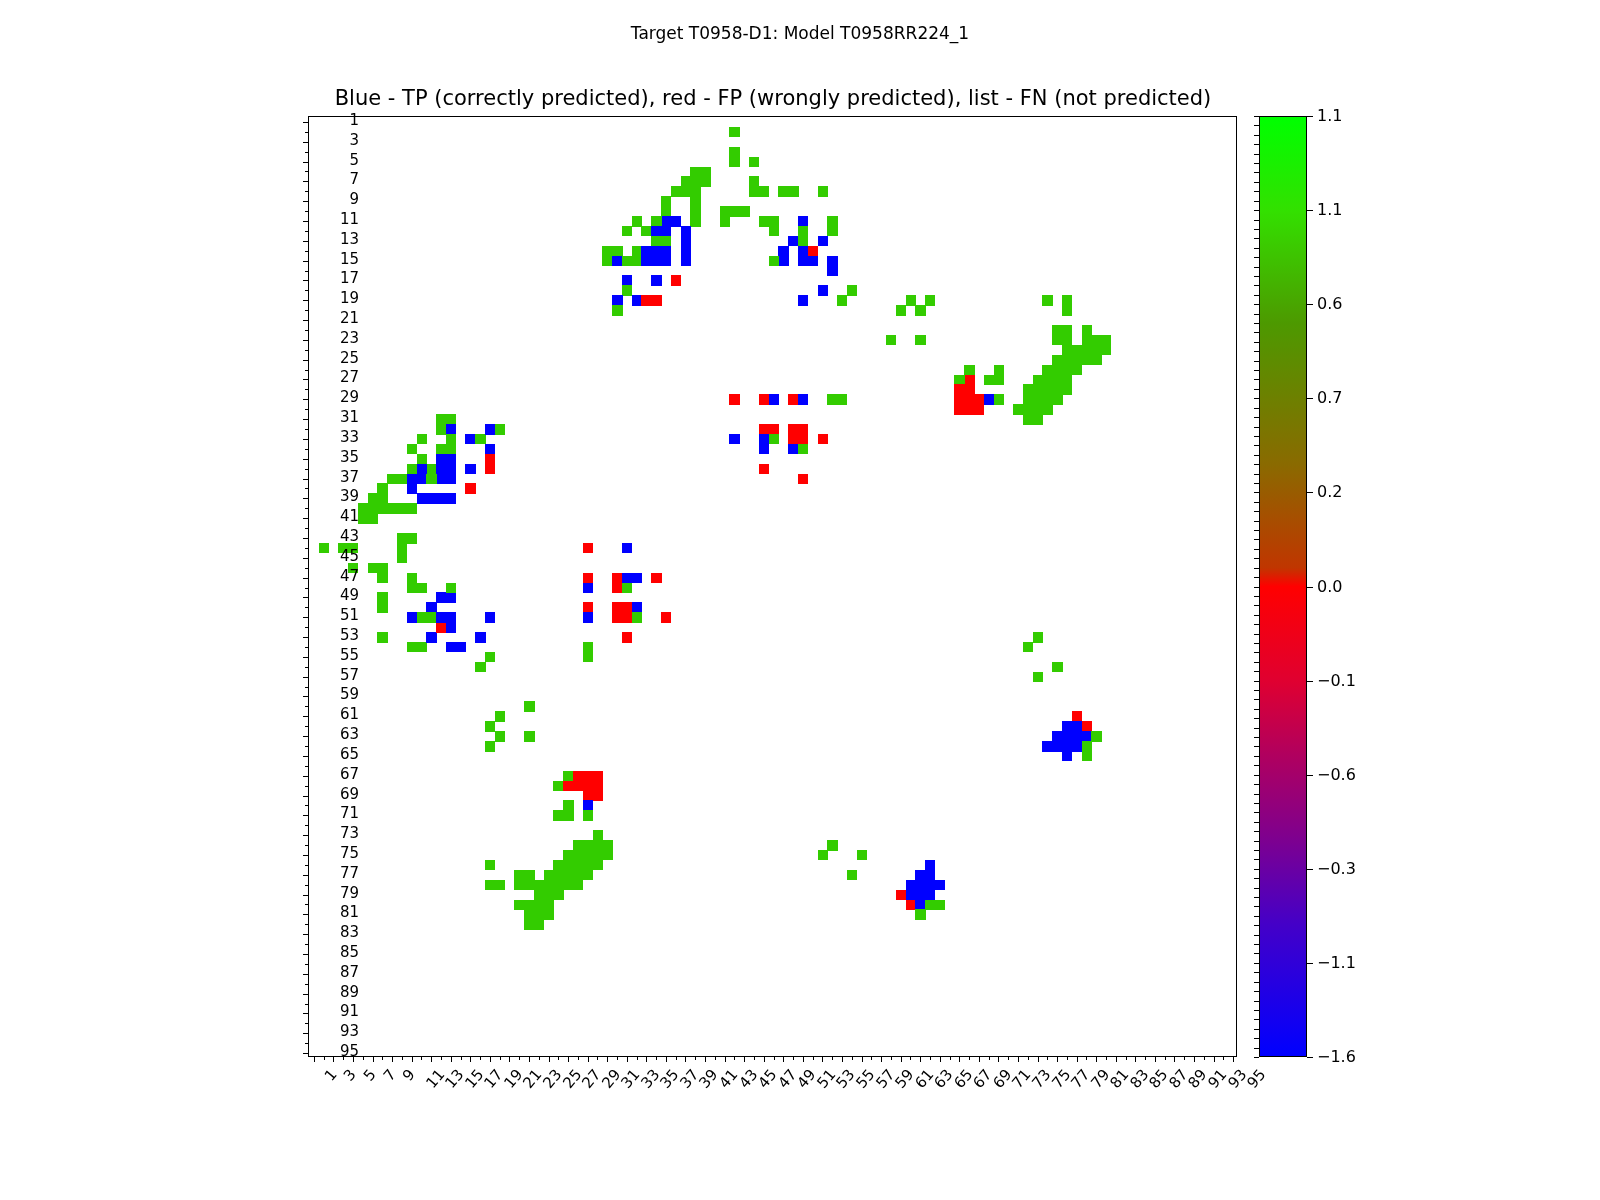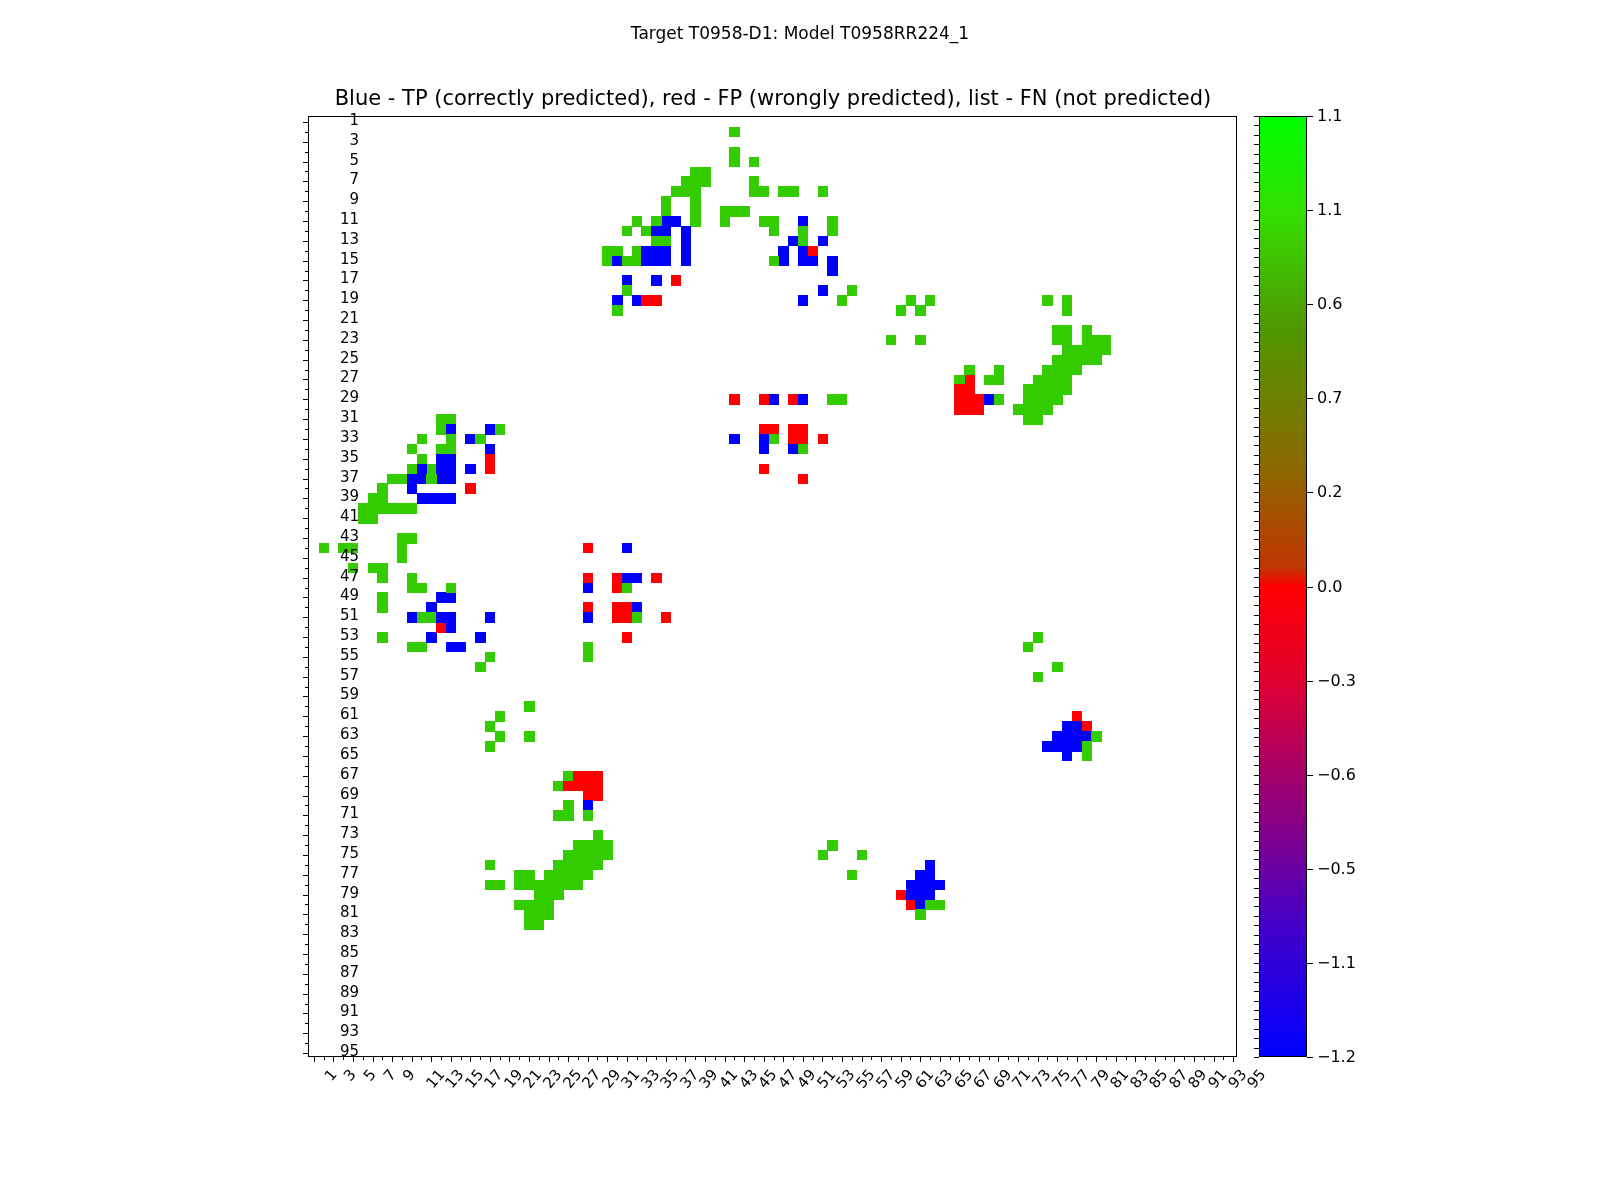--- a/index.html
+++ b/index.html
@@ -865,29 +865,29 @@
       <div class="cb-label" style="top: 86.1px;">1.1</div>
       <div class="cb-tick-right" style="top: 188.2px;"></div>
       <div class="cb-label" style="top: 180.2px;">0.6</div>
       <div class="cb-tick-right" style="top: 282.3px;"></div>
       <div class="cb-label" style="top: 274.3px;">0.7</div>
       <div class="cb-tick-right" style="top: 376.4px;"></div>
       <div class="cb-label" style="top: 368.4px;">0.2</div>
       <div class="cb-tick-right" style="top: 470.5px;"></div>
       <div class="cb-label" style="top: 462.5px;">0.0</div>
       <div class="cb-tick-right" style="top: 564.6px;"></div>
-      <div class="cb-label" style="top: 556.6px;">−0.3</div>
+      <div class="cb-label" style="top: 556.6px;">−0.1</div>
       <div class="cb-tick-right" style="top: 658.7px;"></div>
       <div class="cb-label" style="top: 650.7px;">−0.6</div>
       <div class="cb-tick-right" style="top: 752.8px;"></div>
-      <div class="cb-label" style="top: 744.8px;">−0.5</div>
+      <div class="cb-label" style="top: 744.8px;">−0.3</div>
       <div class="cb-tick-right" style="top: 846.9px;"></div>
       <div class="cb-label" style="top: 838.9px;">−1.1</div>
       <div class="cb-tick-right" style="top: 941px;"></div>
-      <div class="cb-label" style="top: 933px;">−1.2</div>
+      <div class="cb-label" style="top: 933px;">−1.6</div>
       <div class="cb-tick minor" style="top: 0px; left: -5px; width: 5px;"></div>
       <div class="cb-tick minor" style="top: 9.41px; left: -5px; width: 5px;"></div>
       <div class="cb-tick minor" style="top: 18.82px; left: -5px; width: 5px;"></div>
       <div class="cb-tick minor" style="top: 28.23px; left: -5px; width: 5px;"></div>
       <div class="cb-tick minor" style="top: 37.64px; left: -5px; width: 5px;"></div>
       <div class="cb-tick minor" style="top: 47.05px; left: -5px; width: 5px;"></div>
       <div class="cb-tick minor" style="top: 56.46px; left: -5px; width: 5px;"></div>
       <div class="cb-tick minor" style="top: 65.87px; left: -5px; width: 5px;"></div>
       <div class="cb-tick minor" style="top: 75.28px; left: -5px; width: 5px;"></div>
       <div class="cb-tick minor" style="top: 84.69px; left: -5px; width: 5px;"></div>

